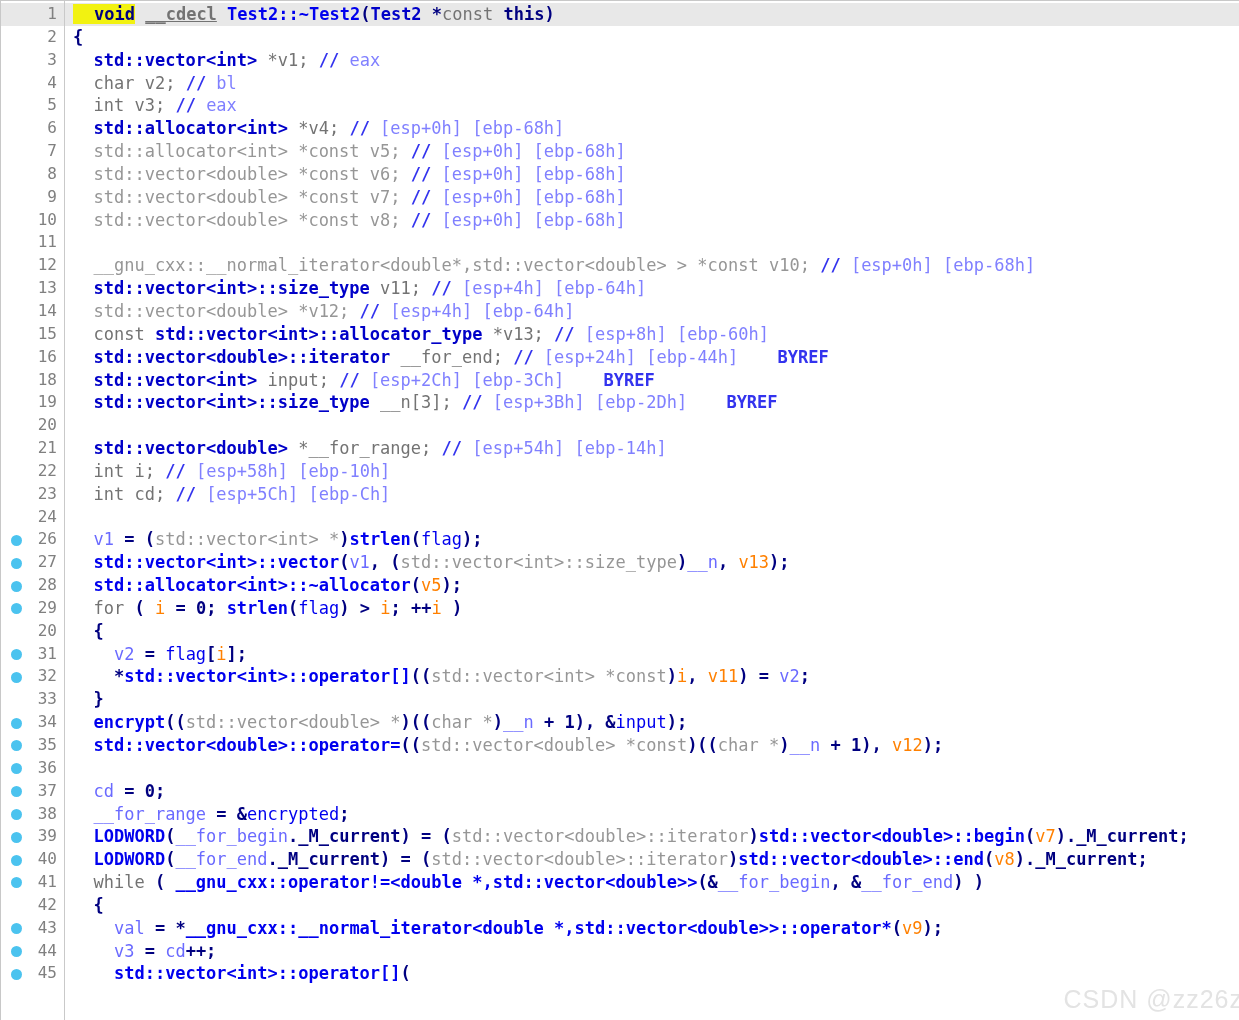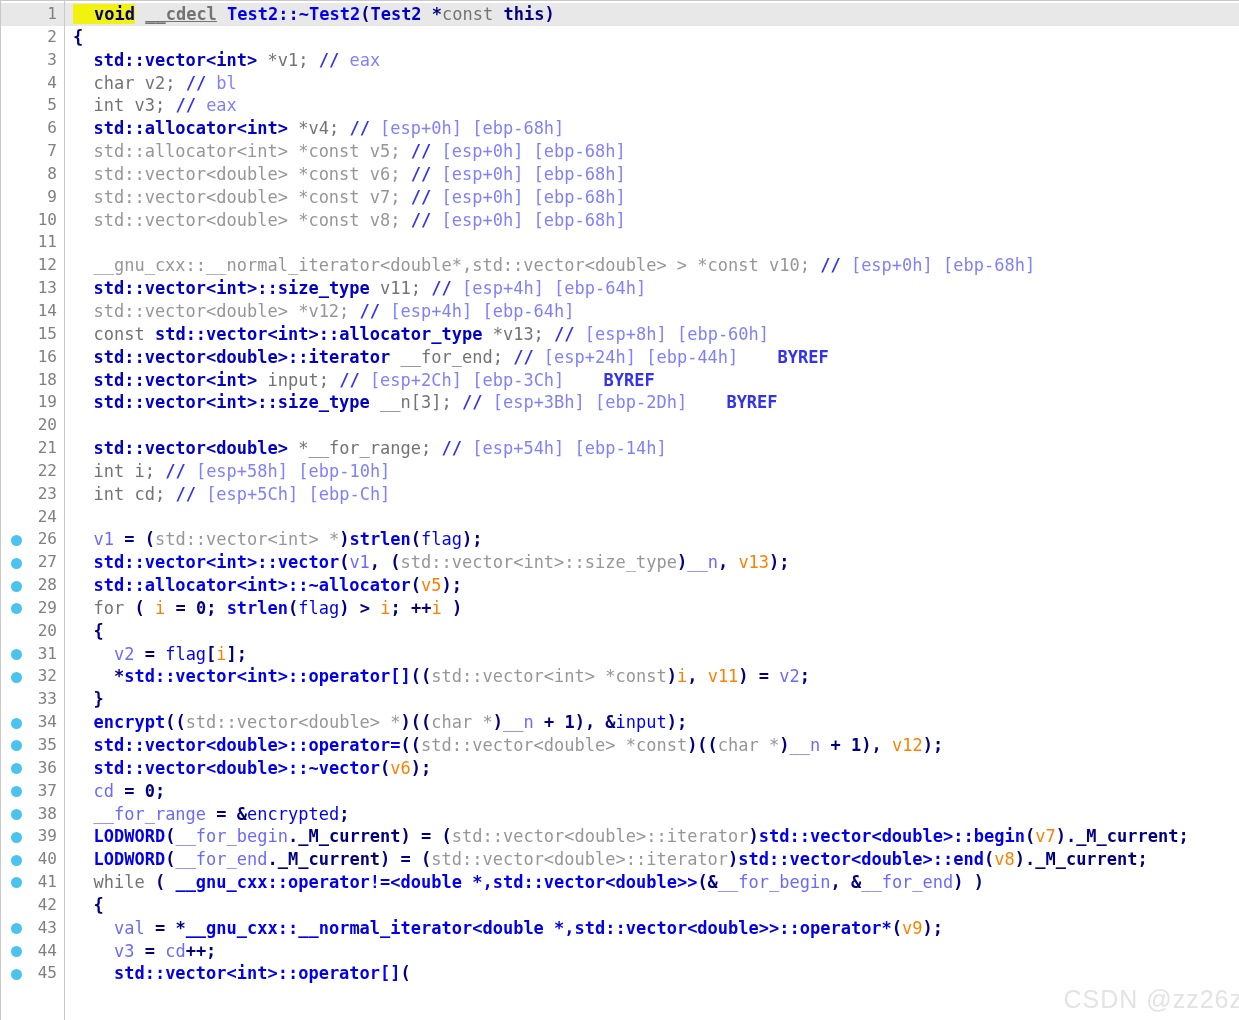--- a/index.html
+++ b/index.html
@@ -129,21 +129,21 @@
       <div class="line"><span class="dot"></span><span class="gutter">26</span><span class="code-text"><span class="t-plain">  </span><span class="t-loc">v1</span><span class="t-pun"> = (</span><span class="t-dim">std::vector&lt;int&gt; *</span><span class="t-pun">)</span><span class="t-fn">strlen</span><span class="t-pun">(</span><span class="t-glob">flag</span><span class="t-pun">);</span></span></div>
       <div class="line"><span class="dot"></span><span class="gutter">27</span><span class="code-text"><span class="t-plain">  </span><span class="t-fn">std::vector&lt;int&gt;::vector</span><span class="t-pun">(</span><span class="t-loc">v1</span><span class="t-pun">, (</span><span class="t-dim">std::vector&lt;int&gt;::size_type</span><span class="t-pun">)</span><span class="t-loc">__n</span><span class="t-pun">, </span><span class="t-var">v13</span><span class="t-pun">);</span></span></div>
       <div class="line"><span class="dot"></span><span class="gutter">28</span><span class="code-text"><span class="t-plain">  </span><span class="t-fn">std::allocator&lt;int&gt;::~allocator</span><span class="t-pun">(</span><span class="t-var">v5</span><span class="t-pun">);</span></span></div>
       <div class="line"><span class="dot"></span><span class="gutter">29</span><span class="code-text"><span class="t-plain">  </span><span class="t-kw">for</span><span class="t-pun"> ( </span><span class="t-var">i</span><span class="t-pun"> = </span><span class="t-num">0</span><span class="t-pun">; </span><span class="t-fn">strlen</span><span class="t-pun">(</span><span class="t-glob">flag</span><span class="t-pun">) &gt; </span><span class="t-var">i</span><span class="t-pun">; ++</span><span class="t-var">i</span><span class="t-pun"> )</span></span></div>
       <div class="line"><span class="gutter">20</span><span class="code-text"><span class="t-pun">  {</span></span></div>
       <div class="line"><span class="dot"></span><span class="gutter">31</span><span class="code-text"><span class="t-plain">    </span><span class="t-loc">v2</span><span class="t-pun"> = </span><span class="t-glob">flag</span><span class="t-pun">[</span><span class="t-var">i</span><span class="t-pun">];</span></span></div>
       <div class="line"><span class="dot"></span><span class="gutter">32</span><span class="code-text"><span class="t-pun">    *</span><span class="t-fn">std::vector&lt;int&gt;::operator[]</span><span class="t-pun">((</span><span class="t-dim">std::vector&lt;int&gt; *const</span><span class="t-pun">)</span><span class="t-var">i</span><span class="t-pun">, </span><span class="t-var">v11</span><span class="t-pun">) = </span><span class="t-loc">v2</span><span class="t-pun">;</span></span></div>
       <div class="line"><span class="gutter">33</span><span class="code-text"><span class="t-pun">  }</span></span></div>
       <div class="line"><span class="dot"></span><span class="gutter">34</span><span class="code-text"><span class="t-plain">  </span><span class="t-fn">encrypt</span><span class="t-pun">((</span><span class="t-dim">std::vector&lt;double&gt; *</span><span class="t-pun">)((</span><span class="t-dim">char *</span><span class="t-pun">)</span><span class="t-loc">__n</span><span class="t-pun"> + </span><span class="t-num">1</span><span class="t-pun">), &amp;</span><span class="t-glob">input</span><span class="t-pun">);</span></span></div>
       <div class="line"><span class="dot"></span><span class="gutter">35</span><span class="code-text"><span class="t-plain">  </span><span class="t-fn">std::vector&lt;double&gt;::operator=</span><span class="t-pun">((</span><span class="t-dim">std::vector&lt;double&gt; *const</span><span class="t-pun">)((</span><span class="t-dim">char *</span><span class="t-pun">)</span><span class="t-loc">__n</span><span class="t-pun"> + </span><span class="t-num">1</span><span class="t-pun">), </span><span class="t-var">v12</span><span class="t-pun">);</span></span></div>
-      <div class="line"><span class="dot"></span><span class="gutter">36</span><span class="code-text"><span class="t-plain">  </span><span class="t-fn">std::vector&lt;double&gt;::~vector</span><span class="t-pun">(</span><span class="t-var">v6</span><span class="t-pun">);</span></span></div>
+      <div class="line"><span class="dot"></span><span class="gutter">36</span></div>
       <div class="line"><span class="dot"></span><span class="gutter">37</span><span class="code-text"><span class="t-plain">  </span><span class="t-loc">cd</span><span class="t-pun"> = </span><span class="t-num">0</span><span class="t-pun">;</span></span></div>
       <div class="line"><span class="dot"></span><span class="gutter">38</span><span class="code-text"><span class="t-plain">  </span><span class="t-loc">__for_range</span><span class="t-pun"> = &amp;</span><span class="t-glob">encrypted</span><span class="t-pun">;</span></span></div>
       <div class="line"><span class="dot"></span><span class="gutter">39</span><span class="code-text"><span class="t-plain">  </span><span class="t-fn">LODWORD</span><span class="t-pun">(</span><span class="t-loc">__for_begin</span><span class="t-pun">._M_current) = (</span><span class="t-dim">std::vector&lt;double&gt;::iterator</span><span class="t-pun">)</span><span class="t-fn">std::vector&lt;double&gt;::begin</span><span class="t-pun">(</span><span class="t-var">v7</span><span class="t-pun">)._M_current;</span></span></div>
       <div class="line"><span class="dot"></span><span class="gutter">40</span><span class="code-text"><span class="t-plain">  </span><span class="t-fn">LODWORD</span><span class="t-pun">(</span><span class="t-loc">__for_end</span><span class="t-pun">._M_current) = (</span><span class="t-dim">std::vector&lt;double&gt;::iterator</span><span class="t-pun">)</span><span class="t-fn">std::vector&lt;double&gt;::end</span><span class="t-pun">(</span><span class="t-var">v8</span><span class="t-pun">)._M_current;</span></span></div>
       <div class="line"><span class="dot"></span><span class="gutter">41</span><span class="code-text"><span class="t-plain">  </span><span class="t-kw">while</span><span class="t-pun"> ( </span><span class="t-fn">__gnu_cxx::operator!=&lt;double *,std::vector&lt;double&gt;&gt;</span><span class="t-pun">(&amp;</span><span class="t-loc">__for_begin</span><span class="t-pun">, &amp;</span><span class="t-loc">__for_end</span><span class="t-pun">) )</span></span></div>
       <div class="line"><span class="gutter">42</span><span class="code-text"><span class="t-pun">  {</span></span></div>
       <div class="line"><span class="dot"></span><span class="gutter">43</span><span class="code-text"><span class="t-plain">    </span><span class="t-loc">val</span><span class="t-pun"> = *</span><span class="t-fn">__gnu_cxx::__normal_iterator&lt;double *,std::vector&lt;double&gt;&gt;::operator*</span><span class="t-pun">(</span><span class="t-var">v9</span><span class="t-pun">);</span></span></div>
       <div class="line"><span class="dot"></span><span class="gutter">44</span><span class="code-text"><span class="t-plain">    </span><span class="t-loc">v3</span><span class="t-pun"> = </span><span class="t-loc">cd</span><span class="t-pun">++;</span></span></div>
       <div class="line"><span class="dot"></span><span class="gutter">45</span><span class="code-text"><span class="t-plain">    </span><span class="t-fn">std::vector&lt;int&gt;::operator[]</span><span class="t-pun">(</span></span></div>
     </div>

